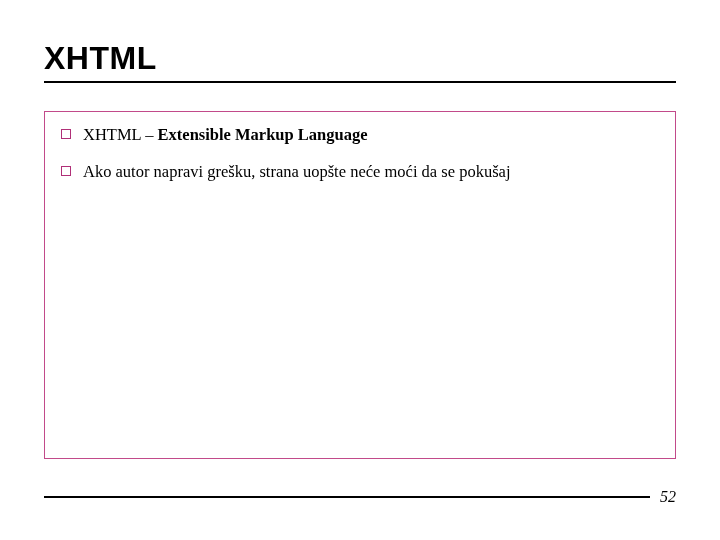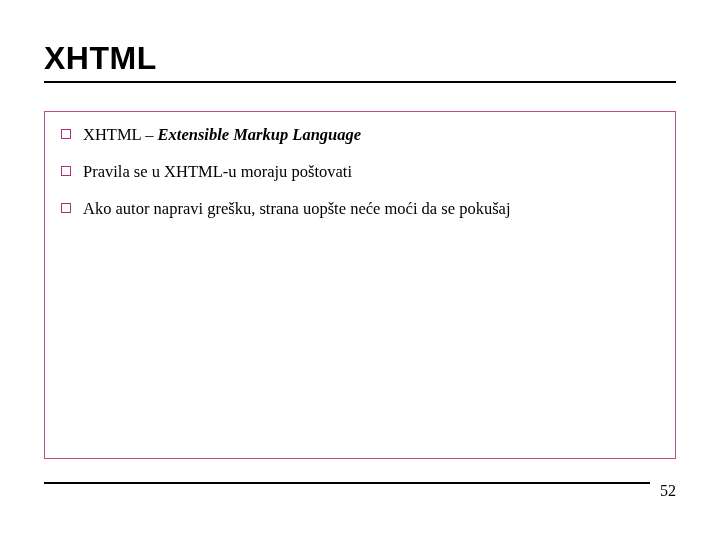--- a/index.html
+++ b/index.html
@@ -38,27 +38,29 @@
   }
   .bullet-box {
     flex: 0 0 10px;
     width: 10px;
     height: 10px;
     border: 1.5px solid #b03078;
     margin-top: 5px;
     margin-right: 12px;
   }
   .bullet-text { flex: 1; }
-  .emph-part { font-weight: 700; font-style: italic; }
+  .emph-part { font-weight: 700; }
   .footer {
     position: absolute;
     left: 44px;
     right: 44px;
-    bottom: 24px;
+    bottom: 18px;
     display: flex;
+    align-items: center;
+    font-style: italic;
   }
   .footer-rule {
     flex: 1;
     height: 0;
     border-top: 2px solid #000;
   }
   .page-number {
     font-size: 16px;
     padding-left: 10px;
     color: #000;
@@ -76,26 +78,20 @@
 
     <div class="bullet-item">
       <div class="bullet-box"></div>
       <div class="bullet-text">
         <span>XHTML – </span><span class="emph-part">Extensible Markup Language</span><span></span>
       </div>
     </div>
 
 
 
-    <div class="bullet-item">
-      <div class="bullet-box"></div>
-      <div class="bullet-text">
-        <span>Pravila se u XHTML-u moraju poštovati</span><span class="emph-part"></span><span></span>
-      </div>
-    </div>
 
     <div class="bullet-item">
       <div class="bullet-box"></div>
       <div class="bullet-text">
         <span>Ako autor napravi grešku, strana uopšte neće moći da se pokušaj</span><span class="emph-part"></span><span></span>
       </div>
     </div>
 
   </div>
 

